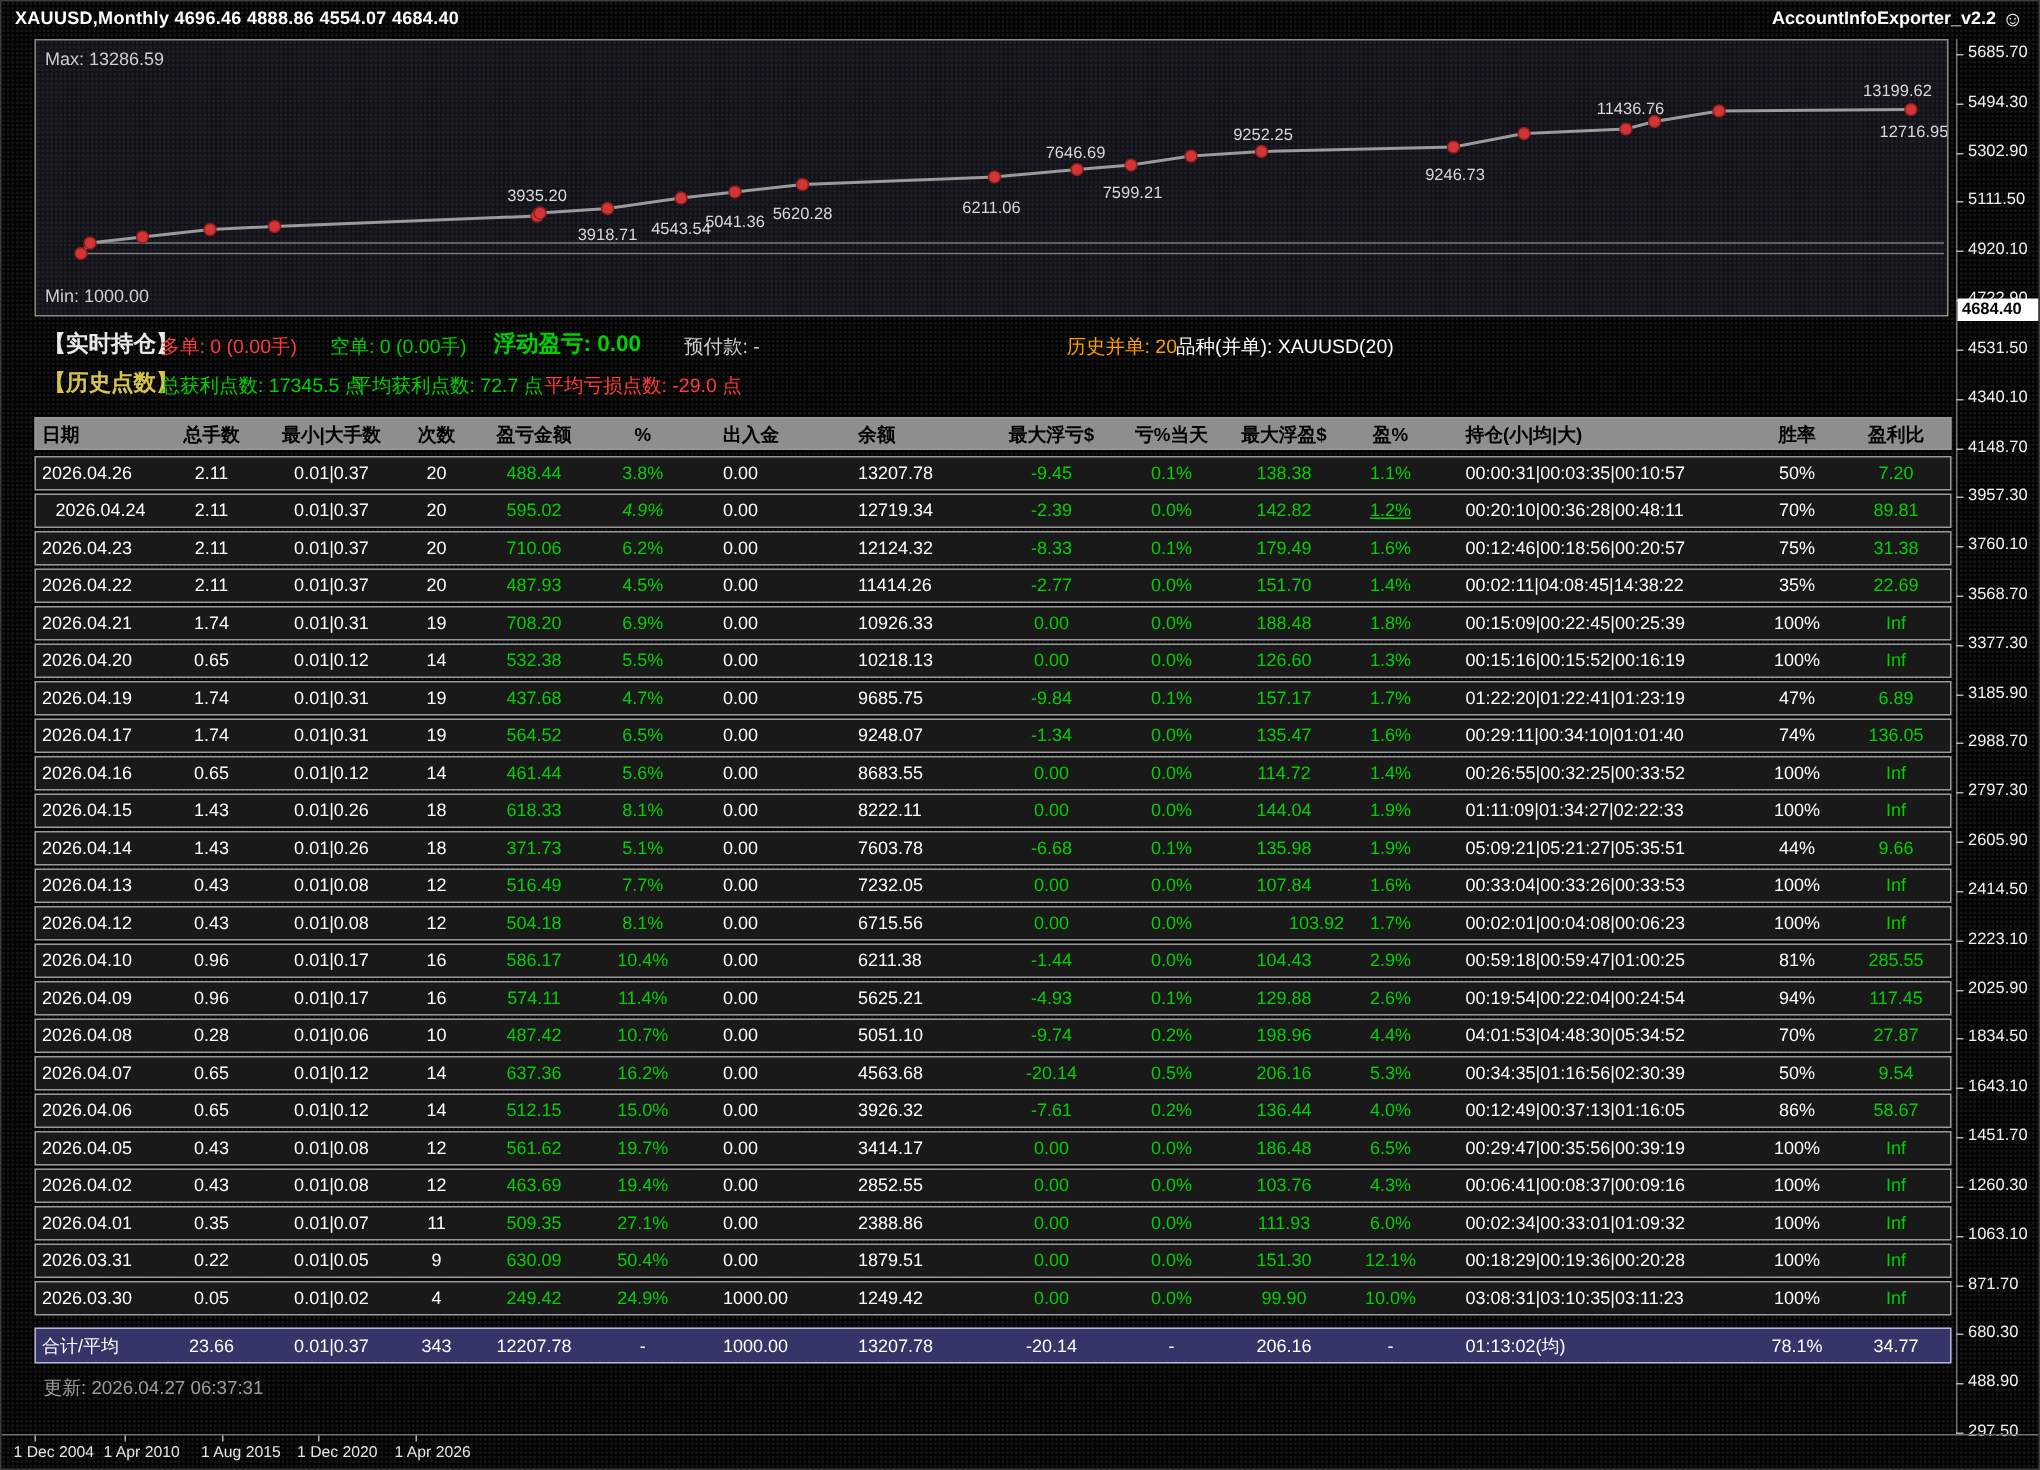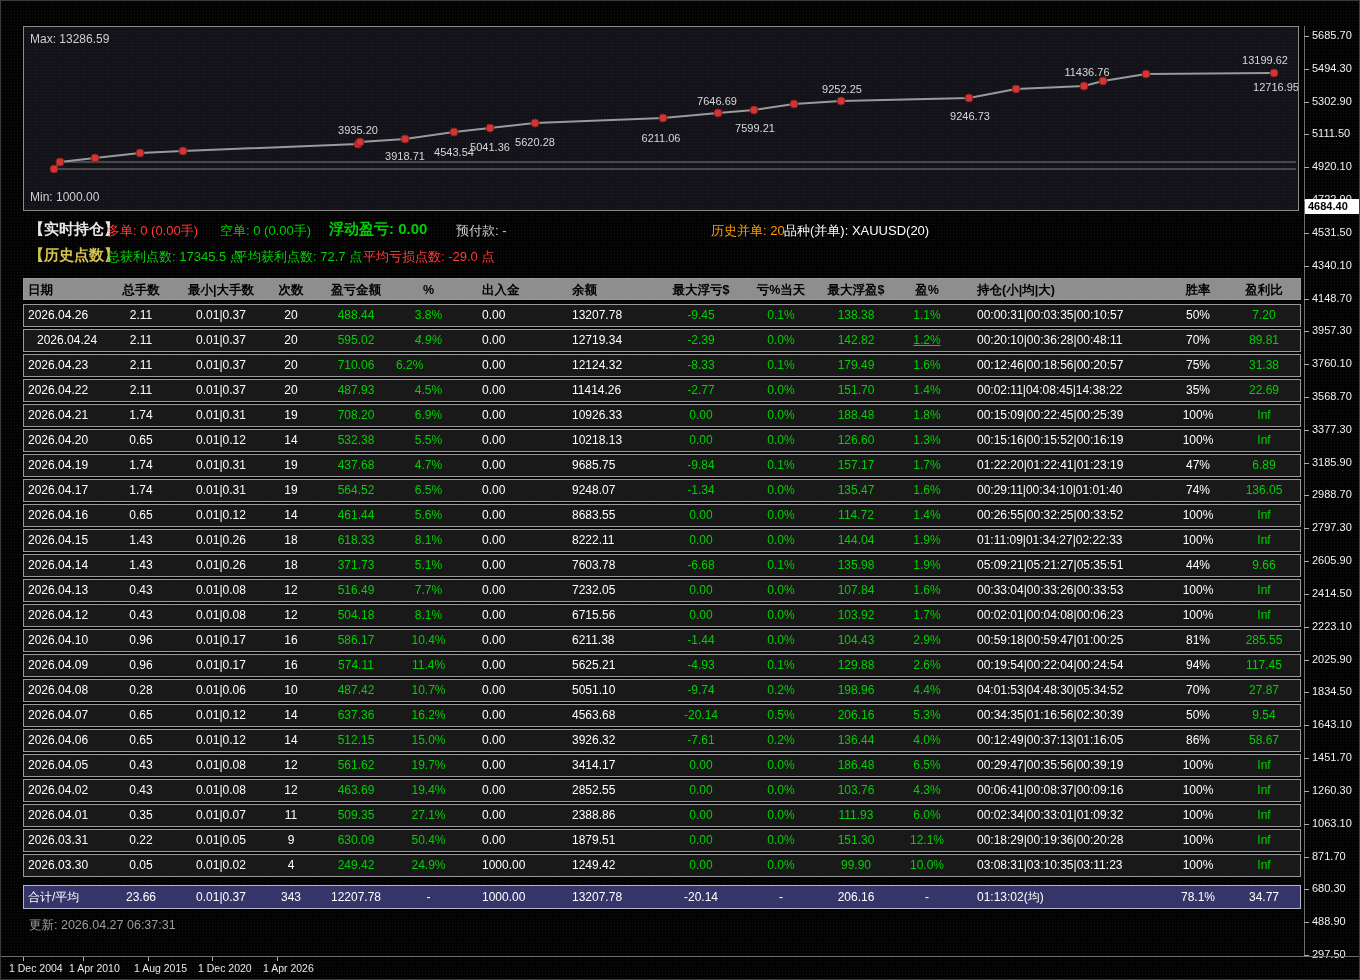--- a/index.html
+++ b/index.html
@@ -75,20 +75,27 @@
   
   .axis-hline{position:absolute;left:0;top:955px;width:1360px;height:1px;background:#6f6f6f;}
   .ta-label{position:absolute;top:961px;font-size:10.5px;color:#e6e6e6;white-space:nowrap;}
   .ta-tick{position:absolute;top:956px;width:1px;height:4px;background:#b0b0b0;}
 </style>
 </head>
 <body>
 
 <div class="window">
 
+  <div class="titlebar">
+    <span class="tl">XAUUSD,Monthly  4696.46 4888.86 4554.07 4684.40</span>
+    <span class="tr">
+      <span>AccountInfoExporter_v2.2</span>
+      <span class="smiley">☺</span>
+    </span>
+  </div>
 
   <div class="chart-panel">
     <svg id="chart-svg" width="1274" height="183">
         <line x1="30" y1="142" x2="1272" y2="142" stroke="#7d7d7d" stroke-width="1"></line>
         <line x1="36" y1="135" x2="1272" y2="135" stroke="#7d7d7d" stroke-width="1"></line>
         <polyline points="30,142 36,135 71,131 116,126 159,124 334,117 336,115 381,112 430,105 466,101 511,96 639,91 694,86 730,83 770,77 817,74 945,71 992,62 1060,59 1079,54 1122,47 1250,46" fill="none" stroke="#9a9a9a" stroke-width="2"></polyline>
         <circle cx="30" cy="142" r="4" fill="#d23535" stroke="#8f1d1d" stroke-width="1"></circle>
         <circle cx="36" cy="135" r="4" fill="#d23535" stroke="#8f1d1d" stroke-width="1"></circle>
         <circle cx="71" cy="131" r="4" fill="#d23535" stroke="#8f1d1d" stroke-width="1"></circle>
         <circle cx="116" cy="126" r="4" fill="#d23535" stroke="#8f1d1d" stroke-width="1"></circle>
@@ -195,21 +202,21 @@
           <div class="cell w" style="width: 210px; text-align: left; padding-left: 19px;">00:20:10|00:36:28|00:48:11</div>
           <div class="cell w" style="width: 60px; text-align: center;">70%</div>
           <div class="cell g" style="width: 72px; text-align: center;">89.81</div>
         </div>
         <div class="t-row">
           <div class="cell w" style="width: 82px; text-align: left; padding-left: 4px;">2026.04.23</div>
           <div class="cell w" style="width: 70px; text-align: center;">2.11</div>
           <div class="cell w" style="width: 90px; text-align: center;">0.01|0.37</div>
           <div class="cell w" style="width: 50px; text-align: center;">20</div>
           <div class="cell g" style="width: 80px; text-align: center;">710.06</div>
-          <div class="cell g" style="width: 65px; text-align: left;">6.2%</div>
+          <div class="cell g" style="width: 65px; text-align: center;">6.2%</div>
           <div class="cell w" style="width: 85px; text-align: left; padding-left: 21px;">0.00</div>
           <div class="cell w" style="width: 110px; text-align: left; padding-left: 26px;">12124.32</div>
           <div class="cell g" style="width: 90px; text-align: center;">-8.33</div>
           <div class="cell g" style="width: 70px; text-align: center;">0.1%</div>
           <div class="cell g" style="width: 80px; text-align: center;">179.49</div>
           <div class="cell g" style="width: 62px; text-align: center;">1.6%</div>
           <div class="cell w" style="width: 210px; text-align: left; padding-left: 19px;">00:12:46|00:18:56|00:20:57</div>
           <div class="cell w" style="width: 60px; text-align: center;">75%</div>
           <div class="cell g" style="width: 72px; text-align: center;">31.38</div>
         </div>
@@ -370,21 +377,21 @@
           <div class="cell w" style="width: 82px; text-align: left; padding-left: 4px;">2026.04.12</div>
           <div class="cell w" style="width: 70px; text-align: center;">0.43</div>
           <div class="cell w" style="width: 90px; text-align: center;">0.01|0.08</div>
           <div class="cell w" style="width: 50px; text-align: center;">12</div>
           <div class="cell g" style="width: 80px; text-align: center;">504.18</div>
           <div class="cell g" style="width: 65px; text-align: center;">8.1%</div>
           <div class="cell w" style="width: 85px; text-align: left; padding-left: 21px;">0.00</div>
           <div class="cell w" style="width: 110px; text-align: left; padding-left: 26px;">6715.56</div>
           <div class="cell g" style="width: 90px; text-align: center;">0.00</div>
           <div class="cell g" style="width: 70px; text-align: center;">0.0%</div>
-          <div class="cell g" style="width: 80px; text-align: center;">103.92</div>
+          <div class="cell g" style="width: 80px; text-align: right;">103.92</div>
           <div class="cell g" style="width: 62px; text-align: center;">1.7%</div>
           <div class="cell w" style="width: 210px; text-align: left; padding-left: 19px;">00:02:01|00:04:08|00:06:23</div>
           <div class="cell w" style="width: 60px; text-align: center;">100%</div>
           <div class="cell g" style="width: 72px; text-align: center;">Inf</div>
         </div>
         <div class="t-row">
           <div class="cell w" style="width: 82px; text-align: left; padding-left: 4px;">2026.04.10</div>
           <div class="cell w" style="width: 70px; text-align: center;">0.96</div>
           <div class="cell w" style="width: 90px; text-align: center;">0.01|0.17</div>
           <div class="cell w" style="width: 50px; text-align: center;">16</div>

